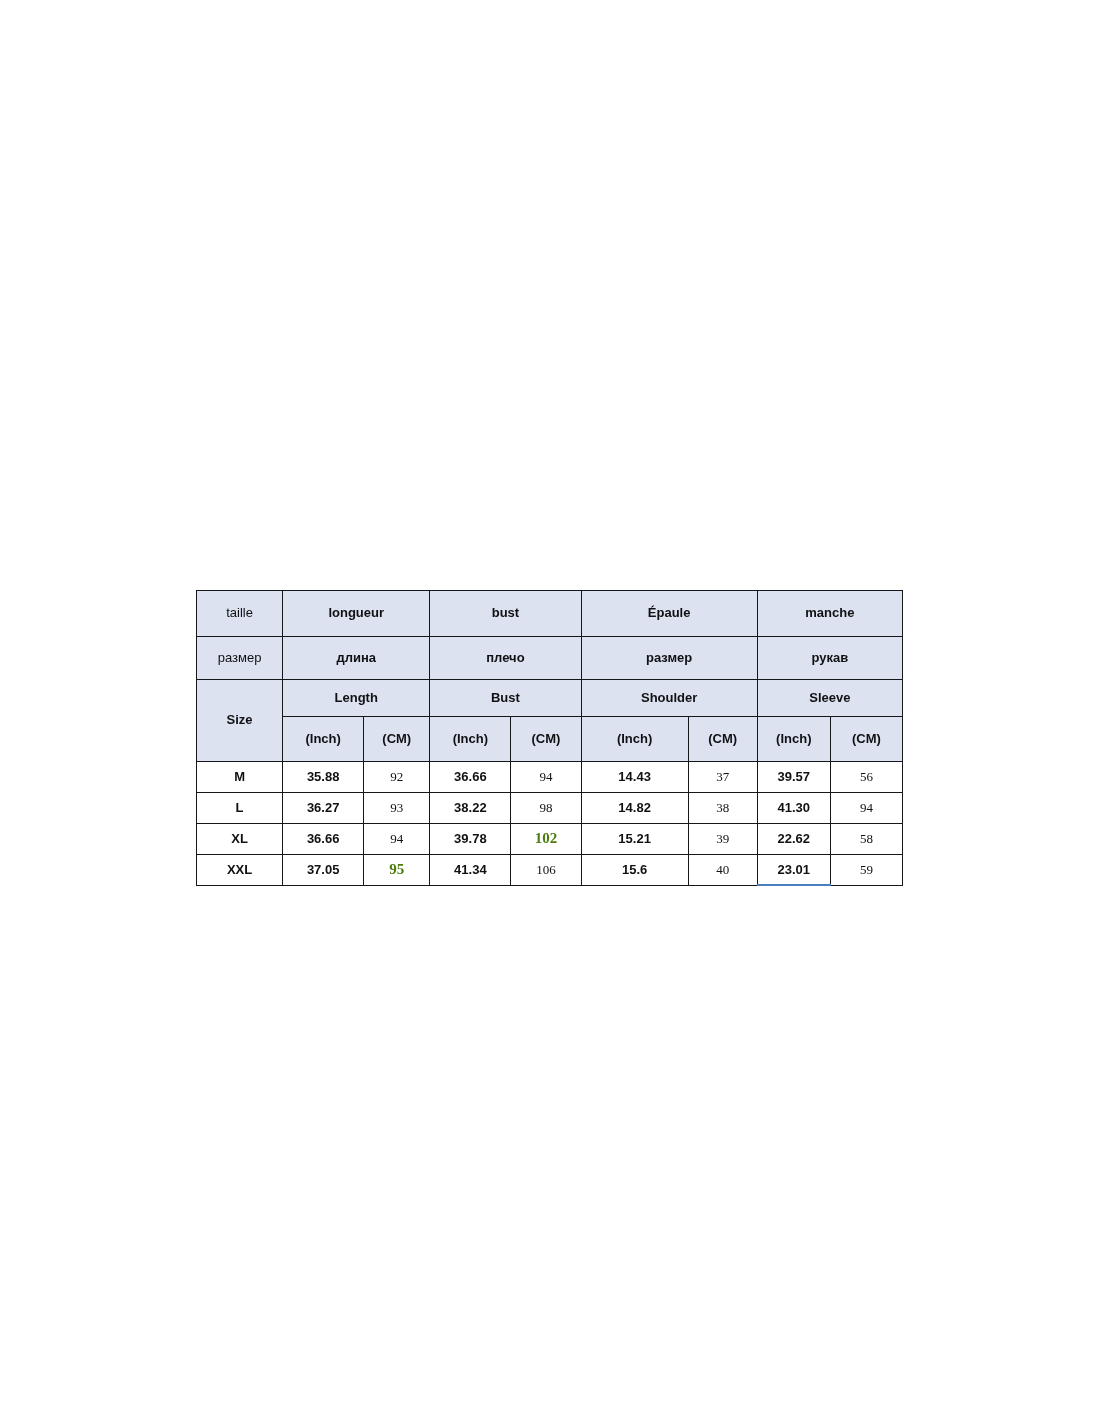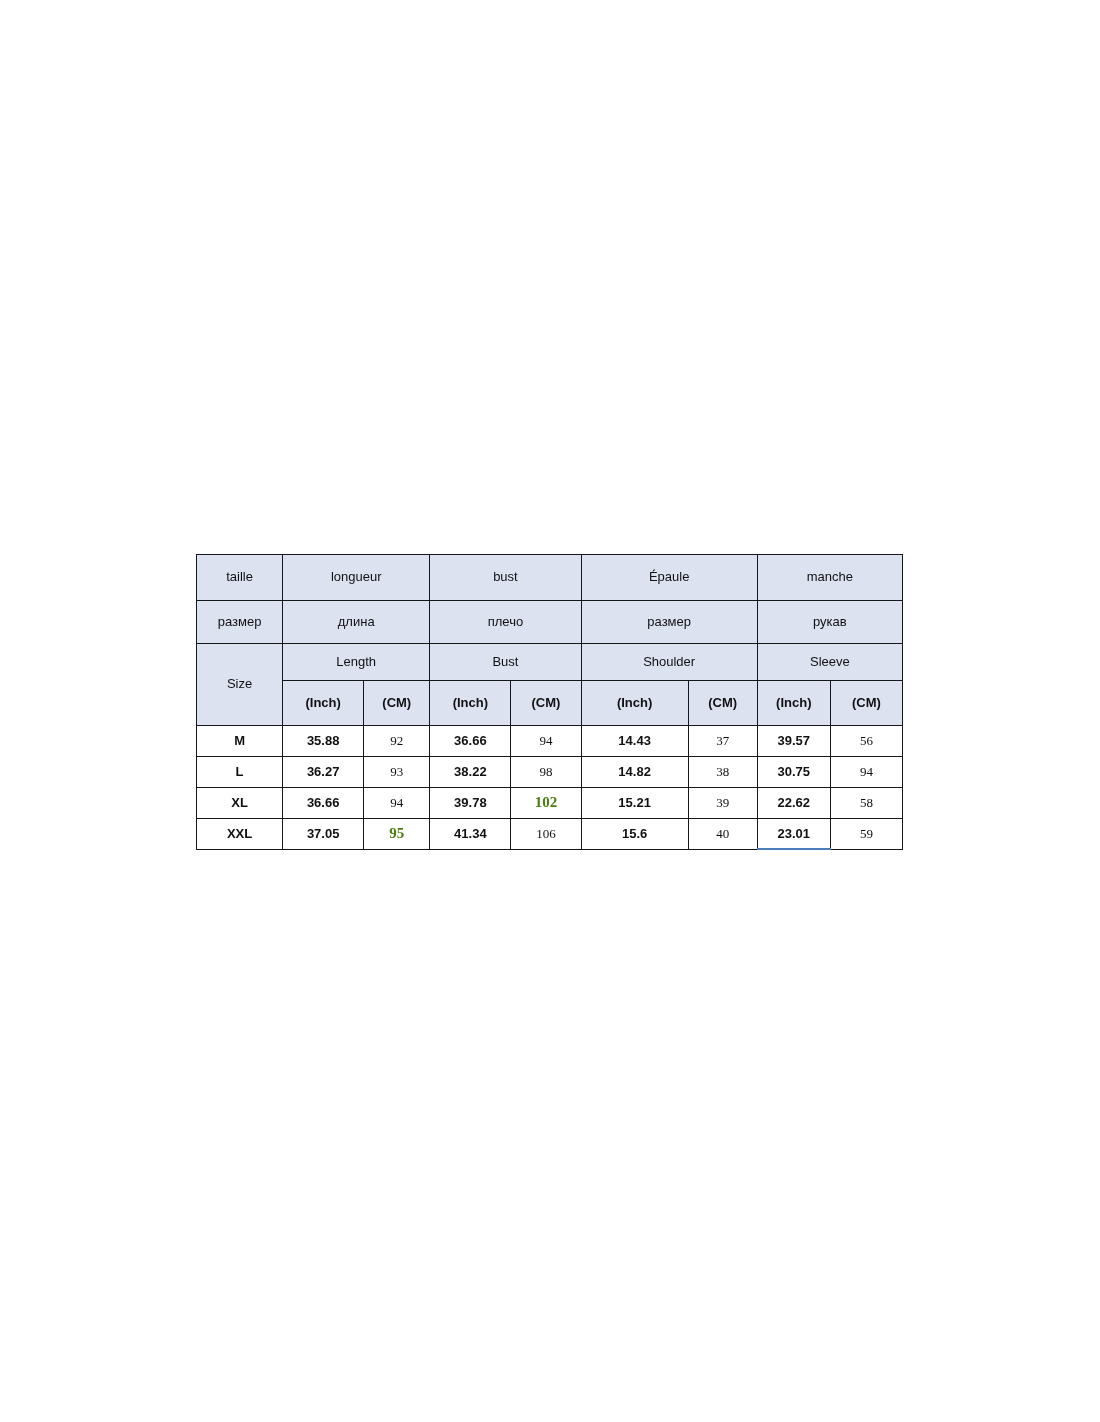--- a/index.html
+++ b/index.html
@@ -12,21 +12,21 @@
     height: 1422px;
     position: relative;
     font-family: "Liberation Sans", "DejaVu Sans", sans-serif;
     overflow: hidden;
   }
 
   
   #size-chart-wrap {
     position: absolute;
     left: 196px;
-    top: 554px;
+    top: 590px;
     width: 707px;
     height: 296px;
     overflow: hidden;
   }
 
   table.size-chart {
     border-collapse: collapse;
     table-layout: fixed;
     width: 707px;
     border: 1px solid #16171b;
@@ -55,21 +55,21 @@
 
   
   .hdr {
     background: #dce2ef;
   }
   .hdr-plain {
     font-weight: normal;
     font-size: 13.5px;
   }
   .hdr-bold {
-    font-weight: normal;
+    font-weight: bold;
     font-size: 14px;
   }
   .hdr-unit {
     font-weight: bold;
     font-size: 13px;
   }
   .row-taille td  { height: 45px; }
   .row-razmer td  { height: 42px; }
   .row-eng td     { height: 36px; }
   .row-unit td    { height: 44px; }
@@ -180,21 +180,21 @@
       </tr>
 
       <tr class="data-row">
         <td class="size-cell">L</td>
         <td class="val-inch">36.27</td>
         <td class="val-cm">93</td>
         <td class="val-inch">38.22</td>
         <td class="val-cm">98</td>
         <td class="val-inch">14.82</td>
         <td class="val-cm">38</td>
-        <td class="val-inch">30.75</td>
+        <td class="val-inch">41.30</td>
         <td class="val-cm">94</td>
       </tr>
 
       <tr class="data-row">
         <td class="size-cell">XL</td>
         <td class="val-inch">36.66</td>
         <td class="val-cm">94</td>
         <td class="val-inch">39.78</td>
         <td class="val-cm emph">102</td>
         <td class="val-inch">15.21</td>

